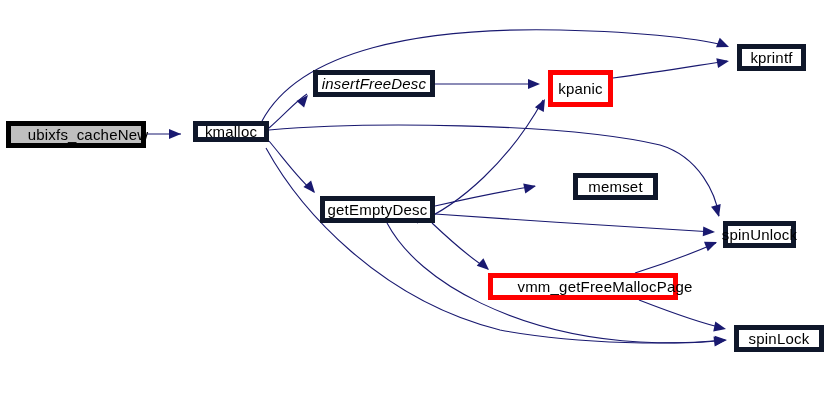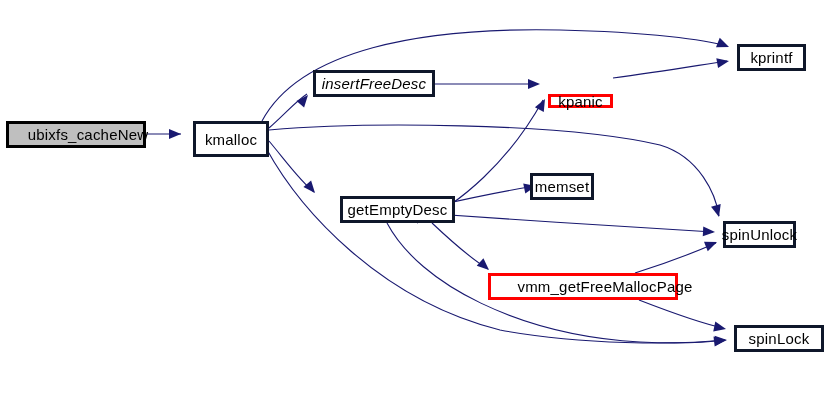--- a/index.html
+++ b/index.html
@@ -24,21 +24,21 @@
     width: 824px;
     height: 407px;
   }
   .node-box {
     position: absolute;
     box-sizing: border-box;
     display: flex;
     align-items: center;
     justify-content: center;
     background: #ffffff;
-    border: 3px solid #0f172a;
+    border: 5px solid #0f172a;
     font-size: 15px;
     line-height: 1;
     color: #000000;
     white-space: nowrap;
     letter-spacing: 0.2px;
   }
   .node-box.red {
     border-color: #ff0000;
   }
   .node-box.current {
@@ -95,36 +95,36 @@
         <polygon class="edge-head" points="0,0 -12,-5 -12,5" transform="translate(489,270) rotate(42)"></polygon>
         <polygon class="edge-head" points="0,0 -12,-5 -12,5" transform="translate(727,340) rotate(356)"></polygon>
         <polygon class="edge-head" points="0,0 -12,-5 -12,5" transform="translate(717,242) rotate(338)"></polygon>
         <polygon class="edge-head" points="0,0 -12,-5 -12,5" transform="translate(726,329) rotate(12)"></polygon>
       </g>
   </svg>
   <div id="nodes-layer">
       <div class="node-box current" style="left: 6px; top: 121px; width: 140px; height: 27px; padding-left: 24px;">
         <span class="node-label">ubixfs_cacheNew</span>
       </div>
-      <div class="node-box" style="left: 193px; top: 121px; width: 76px; height: 36px;">
+      <div class="node-box" style="left: 193px; top: 121px; width: 76px; height: 21px;">
         <span class="node-label">kmalloc</span>
       </div>
       <div class="node-box" style="left: 313px; top: 70px; width: 122px; height: 27px; font-style: italic;">
         <span class="node-label">insertFreeDesc</span>
       </div>
-      <div class="node-box red" style="left: 548px; top: 70px; width: 65px; height: 14px; margin-top: 24px;">
+      <div class="node-box red" style="left: 548px; top: 70px; width: 65px; height: 37px;">
         <span class="node-label">kpanic</span>
       </div>
       <div class="node-box" style="left: 737px; top: 44px; width: 69px; height: 27px;">
         <span class="node-label">kprintf</span>
       </div>
-      <div class="node-box" style="left: 340px; top: 196px; width: 115px; height: 27px;">
+      <div class="node-box" style="left: 320px; top: 196px; width: 115px; height: 27px;">
         <span class="node-label">getEmptyDesc</span>
       </div>
-      <div class="node-box" style="left: 530px; top: 173px; width: 64px; height: 27px;">
+      <div class="node-box" style="left: 573px; top: 173px; width: 85px; height: 27px;">
         <span class="node-label">memset</span>
       </div>
       <div class="node-box" style="left: 723px; top: 221px; width: 73px; height: 27px;">
         <span class="node-label">spinUnlock</span>
       </div>
       <div class="node-box red" style="left: 488px; top: 273px; width: 190px; height: 27px; padding-left: 44px;">
         <span class="node-label">vmm_getFreeMallocPage</span>
       </div>
       <div class="node-box" style="left: 734px; top: 325px; width: 90px; height: 27px;">
         <span class="node-label">spinLock</span>

